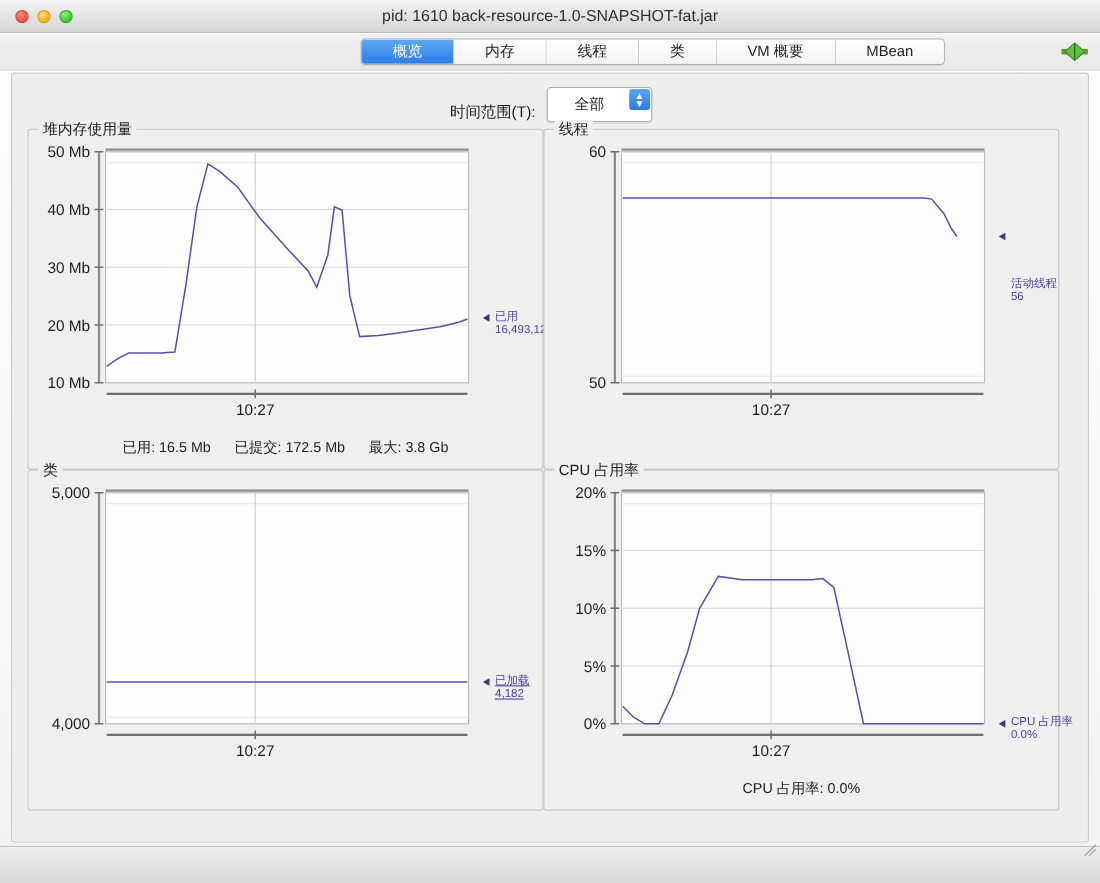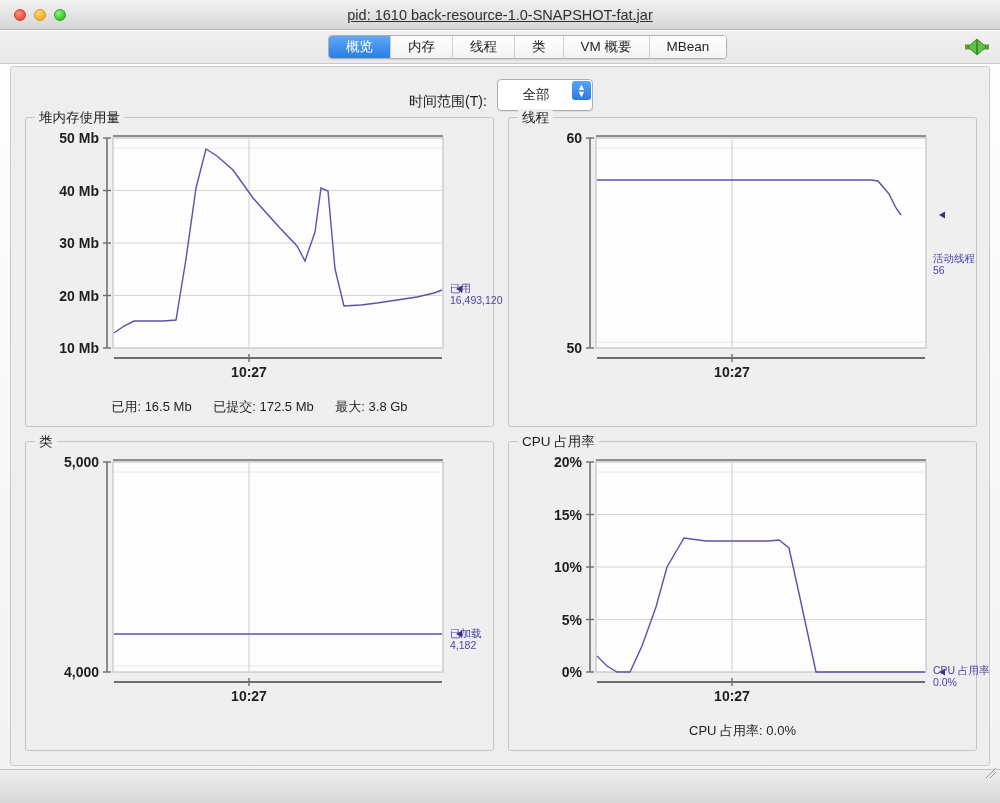--- a/index.html
+++ b/index.html
@@ -32,42 +32,42 @@
     display: flex; gap: 8px; align-items: center;
   }
   .light { width: 12px; height: 12px; border-radius: 50%; }
   .light.red    { background: radial-gradient(circle at 35% 30%, #ff8d83, #f0493f 75%); border:1px solid #d8392f; }
   .light.yellow { background: radial-gradient(circle at 35% 30%, #ffd683, #f3ae17 75%); border:1px solid #d79a10; }
   .light.green  { background: radial-gradient(circle at 35% 30%, #98ee7a, #2fc32f 75%); border:1px solid #27a527; }
   #window-title {
     position: absolute; left: 0; top: 0;
     width: 1000px; height: 30px;
     line-height: 30px; text-align: center;
-    font-size: 14.5px; color: #2f2f2f; text-decoration: underline;
+    font-size: 14.5px; color: #2f2f2f;
   }
 
   
   #tabbar-area {
     position: absolute; left: 0; top: 31px;
     width: 1000px; height: 33px;
     background: linear-gradient(#f0f0f0, #e8e8e8);
     border-bottom: 1px solid #c8c8c8;
   }
   #tabs {
     position: absolute; left: 328px; top: 4px;
     height: 24px;
     display: flex;
     border: 1px solid #b0b0b0;
     border-radius: 4px;
     overflow: hidden;
     background: #fff;
     box-shadow: 0 1px 1px rgba(0,0,0,.08);
   }
   .tab {
-    padding: 0 17px;
+    padding: 0 28px;
     height: 22px; line-height: 22px;
     font-size: 13.5px; color: #1f1f1f;
     background: linear-gradient(#ffffff, #f3f3f3);
     border-right: 1px solid #cfcfcf;
     cursor: default;
     white-space: nowrap;
   }
   .tab:last-child { border-right: none; }
   .tab.active {
     background: linear-gradient(#5ea8f5, #2b7de8);
@@ -119,38 +119,38 @@
     color: #fff; line-height: 7px; font-size: 9px;
   }
 
   
   #grid {
     position: absolute; left: 14px; top: 50px;
     width: 820px; height: 636px;
     display: grid;
     grid-template-columns: 469px 469px;
     grid-template-rows: 310px 310px;
-    gap: 14px;
+    gap: 0;
   }
   .panel {
     position: relative;
     border: 1px solid #c6c6c6;
     border-radius: 3px;
     background: #efefef;
   }
   .panel-title {
     position: absolute; left: 9px; top: -9px;
     background: #efefef;
     padding: 0 4px;
     font-size: 13.5px; color: #1d1d1d;
     white-space: nowrap;
   }
 
   
-  .chart-wrap { position: absolute; left: 17px; top: 12px; width: 100%; height: 252px; font-weight: bold; }
+  .chart-wrap { position: absolute; left: 0; top: 12px; width: 100%; height: 252px; }
   .chart-svg { display: block; }
   .panel-footer {
     position: absolute; left: 0; bottom: 10px;
     width: 100%; text-align: center;
     font-size: 13px; color: #1d1d1d;
   }
   .footer-item { margin: 0 9px; }
   .legend {
     position: absolute;
     font-size: 10.5px;
@@ -318,21 +318,21 @@
             <text x="56" y="13" text-anchor="end" font-family="Liberation Sans, sans-serif" font-size="14" fill="#1d1d1d">5,000</text>
             <text x="56" y="223" text-anchor="end" font-family="Liberation Sans, sans-serif" font-size="14" fill="#1d1d1d">4,000</text>
 
             <polyline fill="none" stroke="#5a52a8" stroke-width="1.4" points="71,180 150,180 206,180 300,180 399,180"></polyline>
             <line x1="71" y1="228" x2="399" y2="228" stroke="#6d6d6d" stroke-width="2"></line>
             <line x1="206" y1="224" x2="206" y2="232" stroke="#6d6d6d" stroke-width="1.4"></line>
             <text x="206" y="247" text-anchor="middle" font-family="Liberation Sans, sans-serif" font-size="14" fill="#1d1d1d">10:27</text>
             <polygon points="413,180 419,176.5 419,183.5" fill="#3b3380"></polygon>
           </svg>
         </div>
-        <div class="legend" style="left:424px; top:185px;">
+        <div class="legend" style="left:424px; top:185px;text-decoration:underline;">
           <span>已加载</span>
           <span class="legend-val">4,182</span>
         </div>
       </div>
 
       <div class="panel">
         <div class="panel-title">CPU 占用率</div>
         <div class="chart-wrap">
           <svg class="chart-svg" width="469" height="252" viewBox="0 0 469 252">
             <rect x="70" y="8" width="330" height="210" fill="#fdfdfd" stroke="#b9b9b9" stroke-width="1"></rect>

